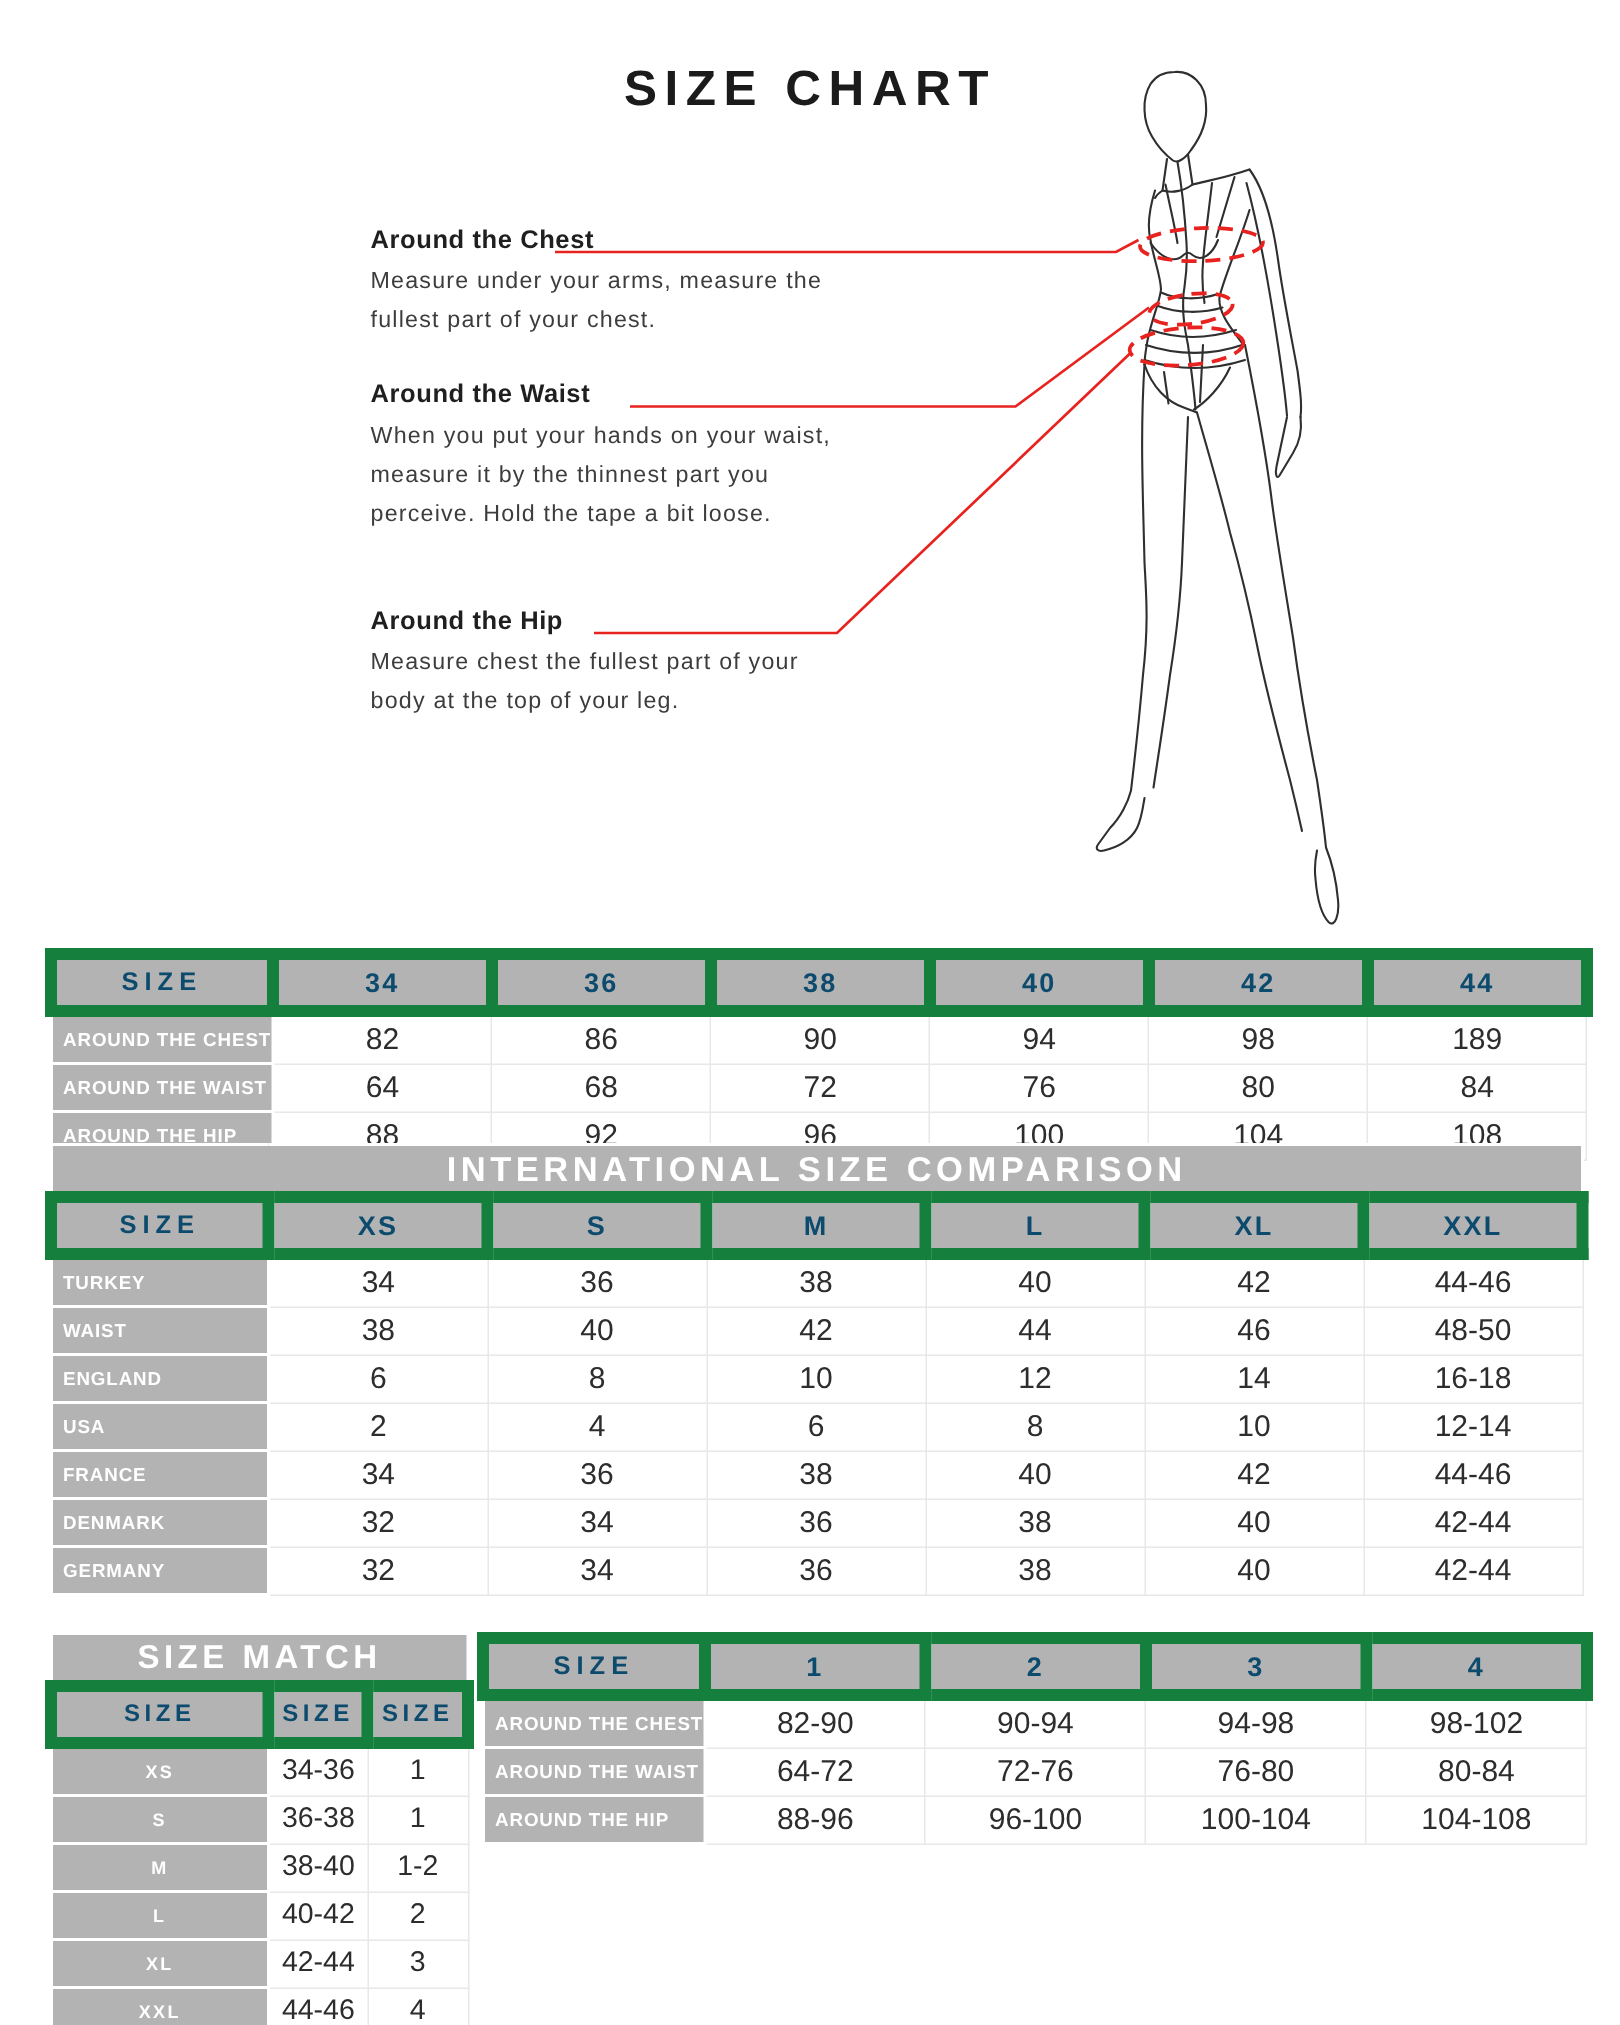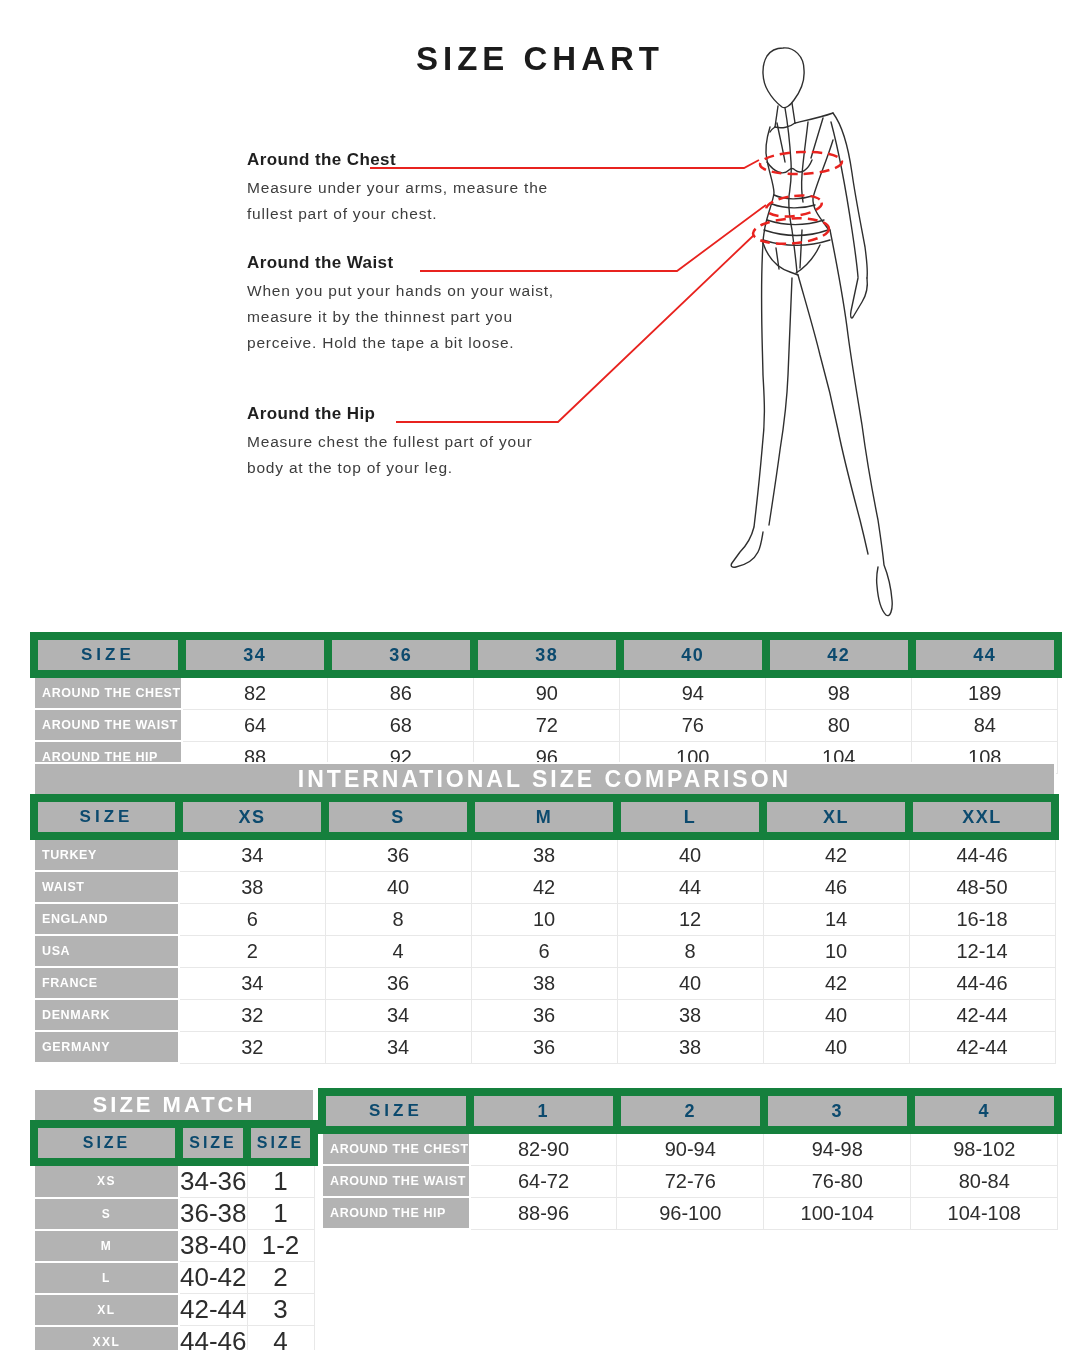--- a/index.html
+++ b/index.html
@@ -42,21 +42,21 @@
   .tbl tbody td{
     background:#fff;border:1px solid #e8e8e8;color:#2d2d2d;font-size:20px;font-weight:400;height:30px;
   }
   .tbl tbody td.lab{
     background:#b3b3b3;border:2px solid #fff;color:#fff;
     font-size:12.5px;font-weight:700;letter-spacing:.6px;text-align:left;padding-left:7px;
   }
   
   #size-match-table tr.title th{font-size:22px;}
   #size-match-table tr.cols th{font-size:16px;letter-spacing:3px;}
-  #size-match-table tbody td{font-size:26px;}
+  #size-match-table tbody td{font-size:19px;}
   #size-match-table tbody td.lab{text-align:center;padding-left:0;letter-spacing:1.5px;font-size:12px;}
   #product-table tr.title th{font-size:22px;letter-spacing:2.5px;}
   #standard-table{left:30px;top:632px;}
   #international-table{left:30px;top:762px;}
   #size-match-table{left:30px;top:1088px;}
   #product-table{left:318px;top:1088px;}
 </style>
 </head>
 <body>
 

